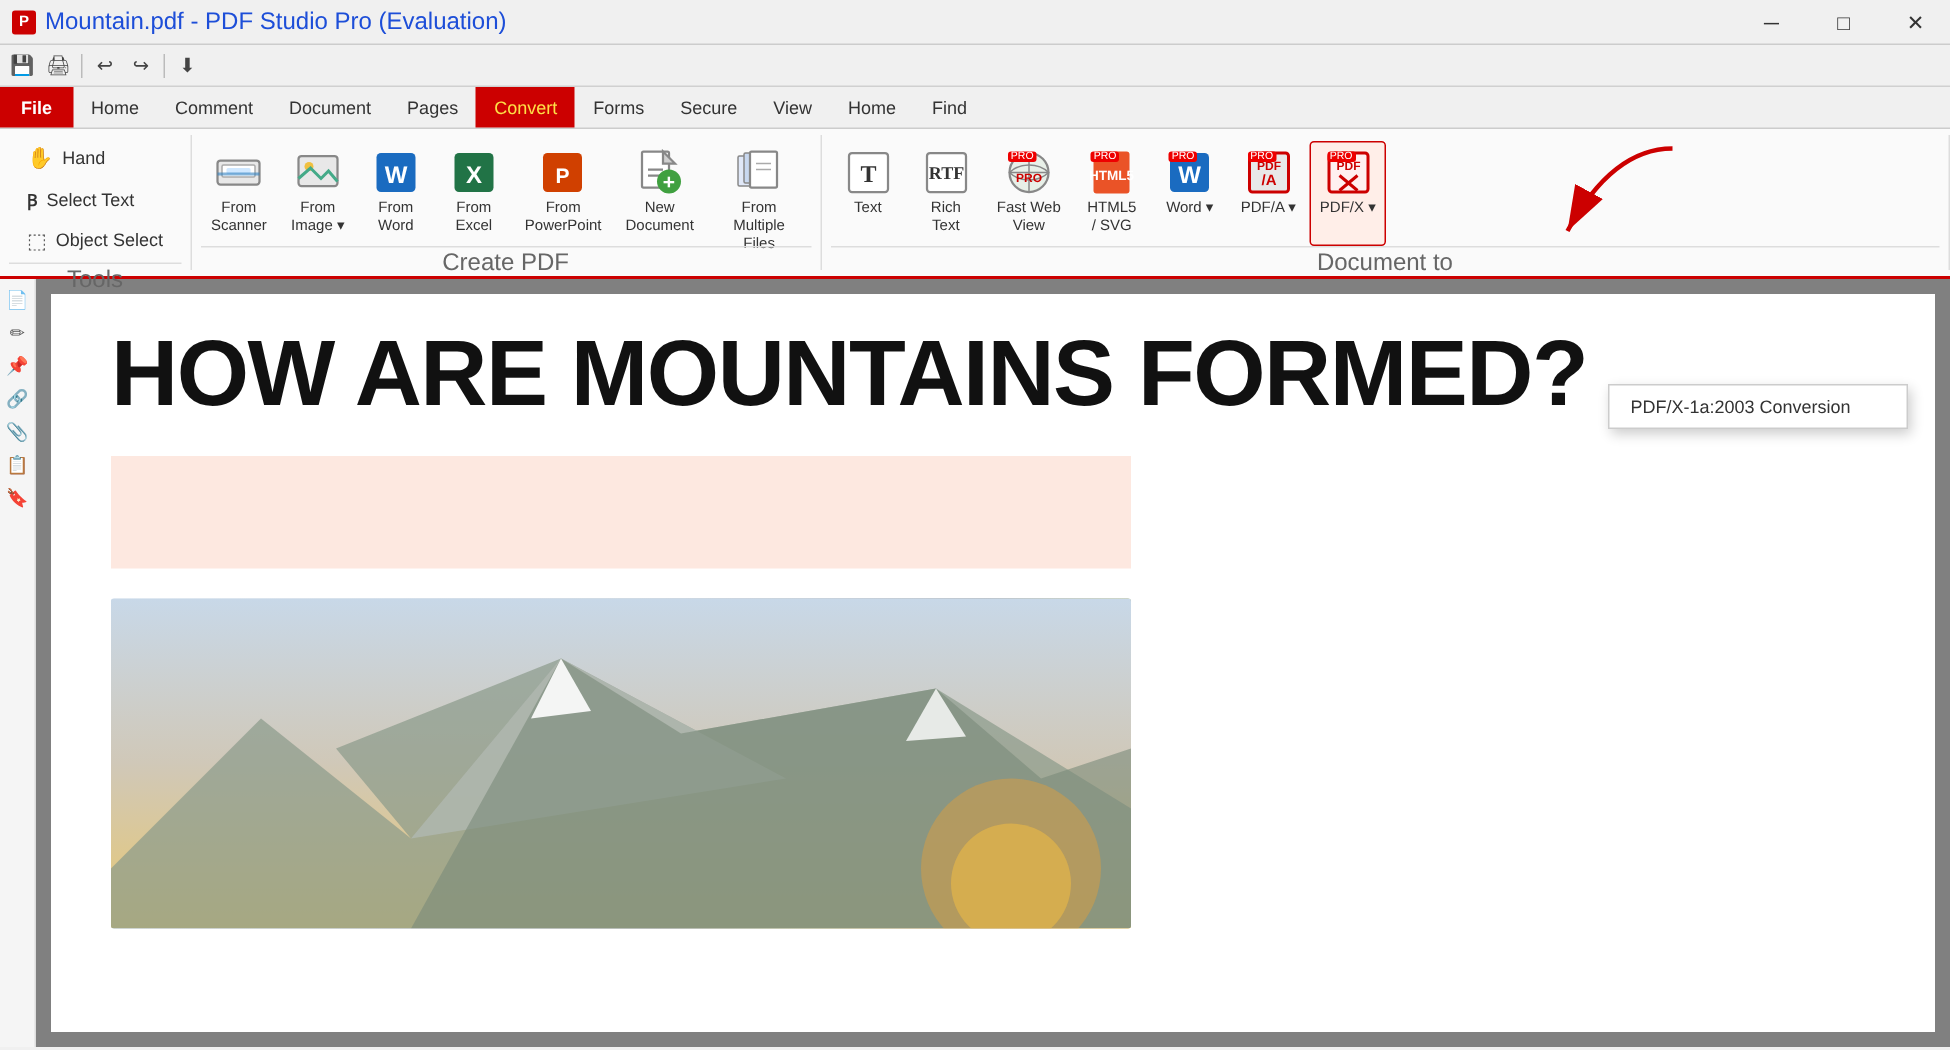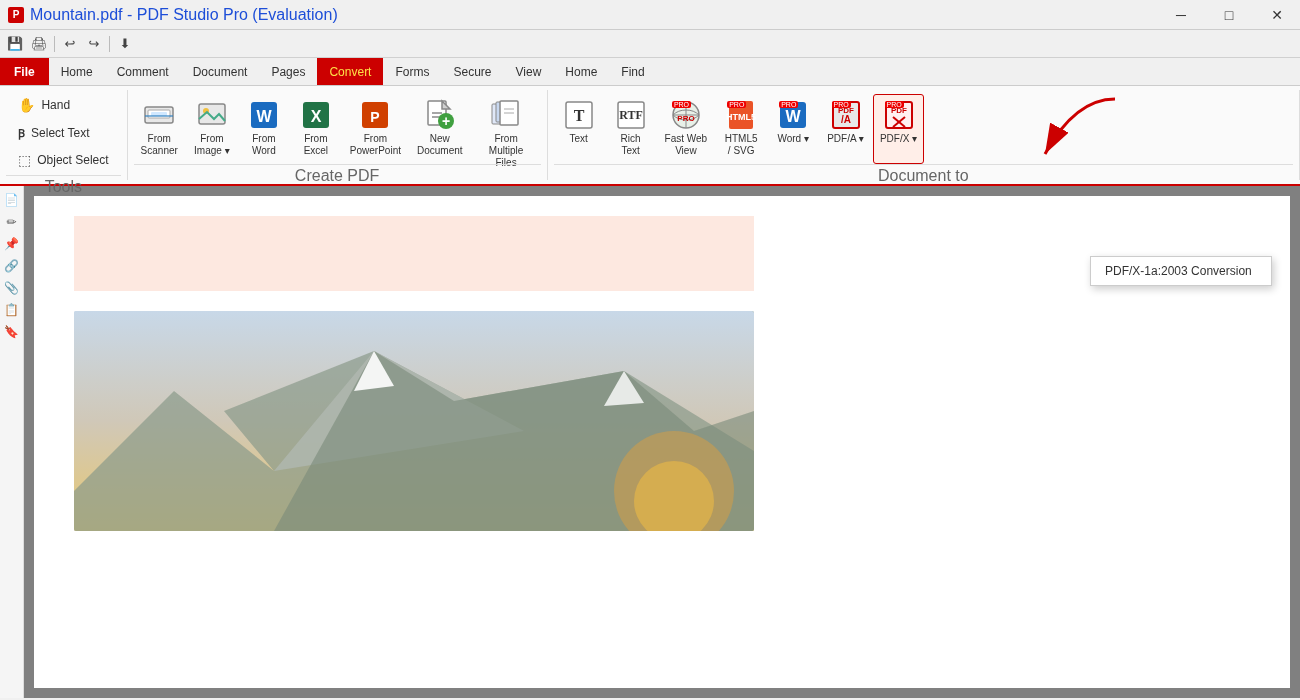--- a/index.html
+++ b/index.html
@@ -251,21 +251,21 @@
     }
 
     .pdfx-dropdown {
       position: absolute;
       top: 170px;
       right: 28px;
       background: white;
       border: 1px solid #ccc;
       box-shadow: 2px 3px 8px rgba(0,0,0,0.2);
       z-index: 500;
-      width: 182px;
+      width: 200px;
     }
     .pdfx-item {
       padding: 7px 14px;
       cursor: pointer;
       font-size: 12px;
       color: #333;
     }
     .pdfx-item.highlighted {
       background: white;
       outline: 2px solid #c00;
@@ -555,20 +555,21 @@
     <div class="left-icon">✏</div>
     <div class="left-icon">📌</div>
     <div class="left-icon">🔗</div>
     <div class="left-icon">📎</div>
     <div class="left-icon">📋</div>
     <div class="left-icon">🔖</div>
   </div>
 
   <div class="pdf-content">
     <div class="pdf-page">
+      <h1 class="pdf-title">HOW ARE MOUNTAINS FORMED?</h1>
       <div class="pdf-pink-box"></div>
       <div class="pdf-image-area">
         
         <svg width="100%" height="100%" viewBox="0 0 680 220" preserveAspectRatio="xMidYMid slice">
           <defs>
             <linearGradient id="skyGrad" x1="0" y1="0" x2="0" y2="1">
               <stop offset="0%" stop-color="#c8d8e8"></stop>
               <stop offset="50%" stop-color="#d0c8b8"></stop>
               <stop offset="100%" stop-color="#e8c870"></stop>
             </linearGradient>

